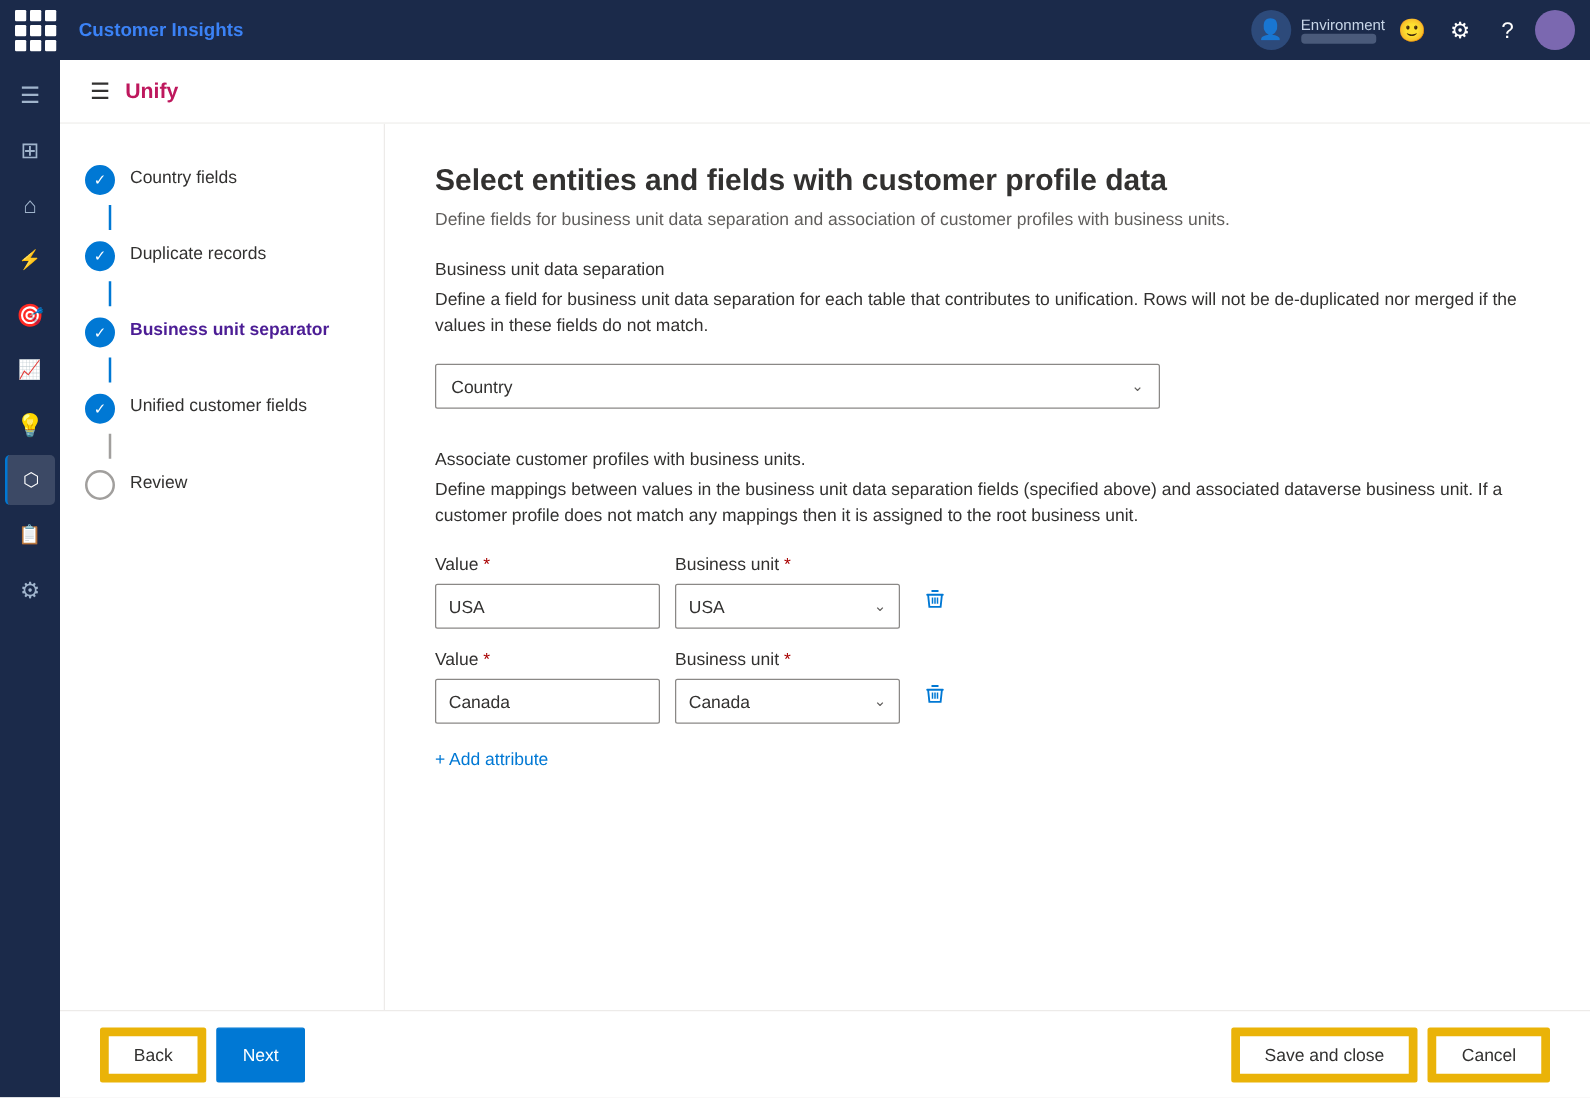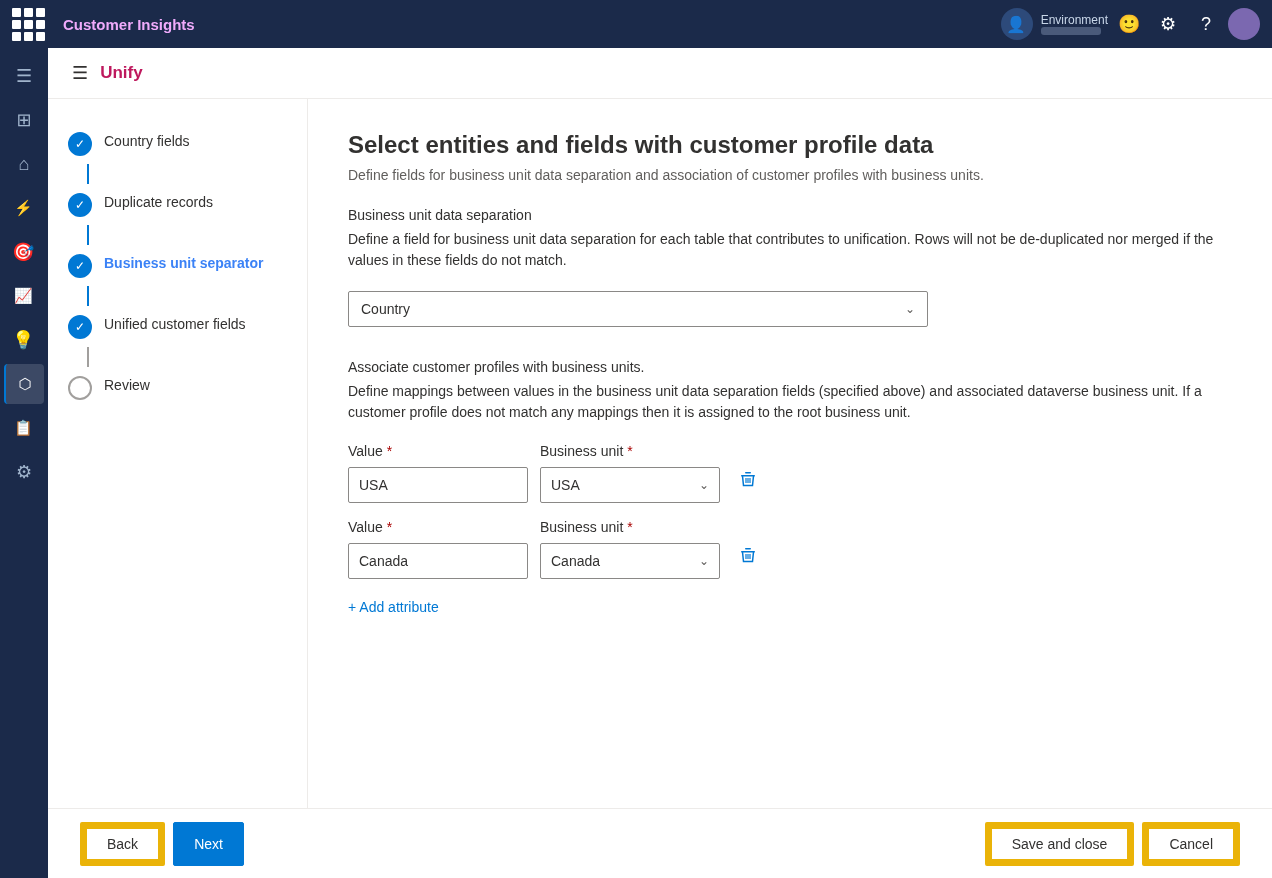--- a/index.html
+++ b/index.html
@@ -11,21 +11,21 @@
       height: 48px;
       display: flex;
       align-items: center;
       padding: 0 12px;
       color: white;
       flex-shrink: 0;
       gap: 12px;
     }
     .topnav-grid { display: grid; grid-template-columns: 9px 9px 9px; grid-template-rows: 9px 9px 9px; gap: 3px; }
     .topnav-grid-dot { background: white; border-radius: 1px; }
-    .topnav-title { font-size: 15px; font-weight: 600; color: #f0abfc; margin-left: 6px; flex: 1; }
+    .topnav-title { font-size: 15px; font-weight: 600; color: #3b82f6; margin-left: 6px; flex: 1; }
     .topnav-right { display: flex; align-items: center; gap: 6px; }
     .topnav-env { display: flex; align-items: center; gap: 8px; font-size: 13px; }
     .env-icon { width: 32px; height: 32px; background: #2d4a7a; border-radius: 50%; display: flex; align-items: center; justify-content: center; font-size: 16px; }
     .env-blur { background: #4a5a7a; height: 8px; width: 60px; border-radius: 3px; }
     .nav-icon-btn { width: 32px; height: 32px; display: flex; align-items: center; justify-content: center; cursor: pointer; border-radius: 4px; font-size: 18px; color: white; }
     .avatar { width: 32px; height: 32px; background: #7b68b0; border-radius: 50%; }
 
     
     .app-layout { display: flex; flex: 1; overflow: hidden; }
 
@@ -94,21 +94,21 @@
       color: white;
       background: #0078d4;
       margin-top: 1px;
     }
     .step-circle.empty {
       background: white;
       color: #605e5c;
       border-color: #a19f9d;
     }
     .step-label { font-size: 14px; color: #323130; padding-top: 2px; }
-    .step-label.active { font-weight: 700; color: #3b82f6; }
+    .step-label.active { font-weight: 700; color: #4c1d95; }
     .step-connector { width: 2px; height: 20px; background: #0078d4; margin-left: 23px; }
 
     
     .main-content {
       flex: 1;
       padding: 32px 40px;
       overflow-y: auto;
       display: flex;
       flex-direction: column;
     }

